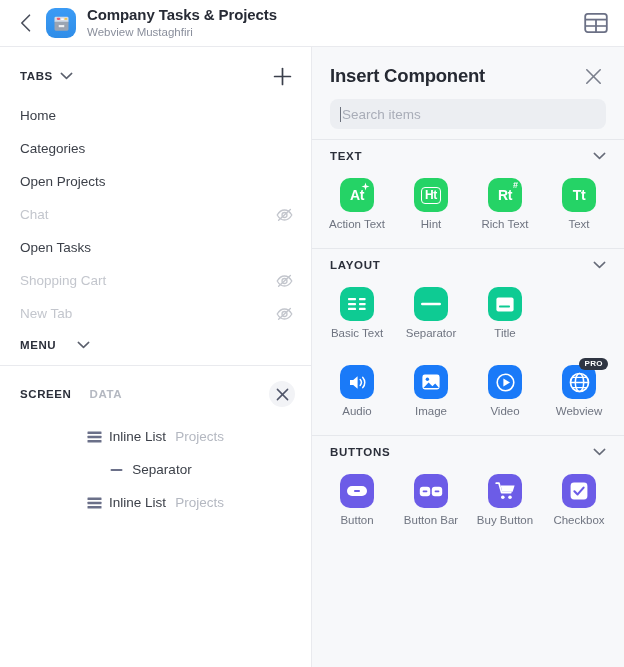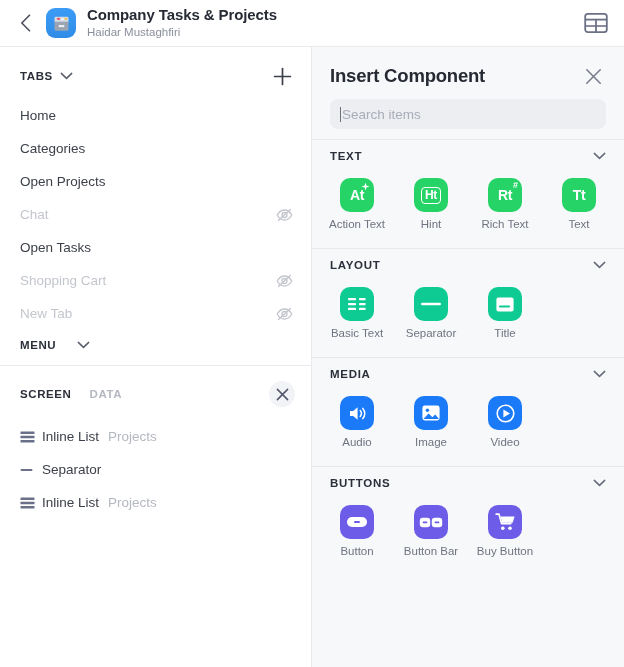--- a/index.html
+++ b/index.html
@@ -82,21 +82,21 @@
   .seg { font-size: 11.5px; font-weight: bold; letter-spacing: 0.6px; cursor: pointer; }
   .seg.active { color: #2b2f3a; }
   .seg.inactive { color: #b4b8c1; margin-left: 18px; }
   .close-round {
     width: 26px; height: 26px; border-radius: 50%;
     background: #f2f3f6;
     display:flex; align-items:center; justify-content:center;
     cursor: pointer; color:#51566a;
   }
 
-  .comp-row { display: flex; align-items: center; height: 33px; padding: 0 20px; cursor: pointer; }
+  .comp-row { display: flex; align-items: center; height: 33px; padding: 0 20px; cursor: pointer; justify-content: center; }
   .comp-icon { width: 22px; display:flex; align-items:center; justify-content:flex-start; color:#6b7089; }
   .comp-name { font-size: 13.5px; color: #3c4049; }
   .comp-meta { font-size: 13.5px; color: #b4b8c1; margin-left: 9px; }
 
   
   .right {
     flex: 1 1 auto;
     background: #f7f8fa;
     display: flex; flex-direction: column;
     overflow: hidden;
@@ -180,21 +180,21 @@
         <path d="M5.6 4.2 h12.8 a1.6 1.6 0 0 1 1.6 1.6 v4.2 h-16 v-4.2 a1.6 1.6 0 0 1 1.6 -1.6 z" fill="#d6dbe3"></path>
         <rect x="6.6" y="5.3" width="4" height="2.6" rx="1.2" fill="#ef5b6e"></rect>
         <rect x="11.4" y="6.2" width="3.4" height="1.8" rx="0.9" fill="#fff"></rect>
         <rect x="15.4" y="5.6" width="3.2" height="2.2" rx="1" fill="#f4c242"></rect>
         <rect x="8.3" y="13.2" width="7.4" height="3.6" rx="1" fill="#eef1f5" stroke="#8d97a6" stroke-width="0.9"></rect>
       </svg>
     </div>
 
     <div class="title-wrap">
       <div class="title-main">Company Tasks &amp; Projects</div>
-      <div class="title-sub">Haidar Mustaghfiri</div>
+      <div class="title-sub">Webview Mustaghfiri</div>
     </div>
 
     <div class="topbar-spacer"></div>
 
     <div class="grid-btn">
       <svg width="24" height="22" viewBox="0 0 24 22">
         <rect x="1.2" y="1.8" width="21.6" height="18.4" rx="2.6" fill="none" stroke="#6b7085" stroke-width="1.8"></rect>
         <line x1="1.2" y1="7.6" x2="22.8" y2="7.6" stroke="#6b7085" stroke-width="1.8"></line>
         <line x1="12" y1="7.6" x2="12" y2="20.2" stroke="#6b7085" stroke-width="1.8"></line>
         <line x1="1.2" y1="14" x2="22.8" y2="14" stroke="#6b7085" stroke-width="1.6"></line>
@@ -428,29 +428,20 @@
             <span class="tile-icon" style="background:#0ecb93;">
               <svg width="20" height="17" viewBox="0 0 20 17">
                 <rect x="1.4" y="1.4" width="17.2" height="14.2" rx="2" fill="#fff"></rect>
                 <rect x="4" y="9.6" width="11" height="2" rx="0.8" fill="#0ecb93"></rect>
               </svg>
             </span>
             <span class="tile-label">Title</span>
           </div>
         </div>
 
-        <div class="group-head">
-          <span class="group-label">MEDIA</span>
-          <span class="group-spacer"></span>
-          <span class="group-caret">
-            <svg width="13" height="8" viewBox="0 0 13 8">
-              <path d="M1.3 1.4 L6.5 6.4 L11.7 1.4" fill="none" stroke="#666b78" stroke-width="1.5" stroke-linecap="round" stroke-linejoin="round"></path>
-            </svg>
-          </span>
-        </div>
         <div class="tiles">
           <div class="tile">
             <span class="tile-icon" style="background:#1a7af8;">
               <svg width="19" height="17" viewBox="0 0 19 17">
                 <path d="M2 6 h3.2 L9.6 2.2 v12.6 L5.2 11 H2 Z" fill="#fff"></path>
                 <path d="M12.2 5.6 a4.4 4.4 0 0 1 0 5.8" fill="none" stroke="#fff" stroke-width="1.5" stroke-linecap="round"></path>
                 <path d="M14.8 3.4 a7.6 7.6 0 0 1 0 10.2" fill="none" stroke="#fff" stroke-width="1.5" stroke-linecap="round"></path>
               </svg>
             </span>
             <span class="tile-label">Audio</span>
@@ -466,20 +457,33 @@
             <span class="tile-label">Image</span>
           </div>
           <div class="tile">
             <span class="tile-icon" style="background:#1a7af8;">
               <svg width="19" height="19" viewBox="0 0 19 19">
                 <circle cx="9.5" cy="9.5" r="8.3" fill="none" stroke="#fff" stroke-width="1.6"></circle>
                 <path d="M7.4 5.6 L14 9.5 L7.4 13.4 Z" fill="#fff"></path>
               </svg>
             </span>
             <span class="tile-label">Video</span>
+          </div>
+          <div class="tile">
+            <span class="tile-icon" style="background:#1a7af8;">
+              <svg width="21" height="21" viewBox="0 0 21 21">
+                <circle cx="10.5" cy="10.5" r="9" fill="none" stroke="#fff" stroke-width="1.7"></circle>
+                <ellipse cx="10.5" cy="10.5" rx="4.2" ry="9" fill="none" stroke="#fff" stroke-width="1.5"></ellipse>
+                <line x1="1.6" y1="10.5" x2="19.4" y2="10.5" stroke="#fff" stroke-width="1.5"></line>
+                <line x1="3.2" y1="5.4" x2="17.8" y2="5.4" stroke="#fff" stroke-width="1.2"></line>
+                <line x1="3.2" y1="15.6" x2="17.8" y2="15.6" stroke="#fff" stroke-width="1.2"></line>
+              </svg>
+              <span class="pro-badge">PRO</span>
+            </span>
+            <span class="tile-label">Webview</span>
           </div>
         </div>
 
         <div class="group-head">
           <span class="group-label">BUTTONS</span>
           <span class="group-spacer"></span>
           <span class="group-caret">
             <svg width="13" height="8" viewBox="0 0 13 8">
               <path d="M1.3 1.4 L6.5 6.4 L11.7 1.4" fill="none" stroke="#666b78" stroke-width="1.5" stroke-linecap="round" stroke-linejoin="round"></path>
             </svg>
@@ -510,18 +514,27 @@
             <span class="tile-icon" style="background:#6c5ce7;">
               <svg width="21" height="20" viewBox="0 0 21 20">
                 <path d="M1.2 2.2 h2.8 l2.6 9.4 h9.2" fill="none" stroke="#fff" stroke-width="1.7" stroke-linecap="round" stroke-linejoin="round"></path>
                 <path d="M5.6 4.6 h14 l-2 6.2 h-10.4 Z" fill="#fff"></path>
                 <circle cx="7.8" cy="16.2" r="1.8" fill="#fff"></circle>
                 <circle cx="15" cy="16.2" r="1.8" fill="#fff"></circle>
               </svg>
             </span>
             <span class="tile-label">Buy Button</span>
           </div>
+          <div class="tile">
+            <span class="tile-icon" style="background:#6c5ce7;">
+              <svg width="20" height="20" viewBox="0 0 20 20">
+                <rect x="1.6" y="1.6" width="16.8" height="16.8" rx="3.4" fill="#fff"></rect>
+                <path d="M5.4 10.3 L8.6 13.4 L14.6 6.6" fill="none" stroke="#6c5ce7" stroke-width="2.1" stroke-linecap="round" stroke-linejoin="round"></path>
+              </svg>
+            </span>
+            <span class="tile-label">Checkbox</span>
+          </div>
         </div>
 
       </div>
     </div>
   </div>
 </div>
 
 </body></html>

